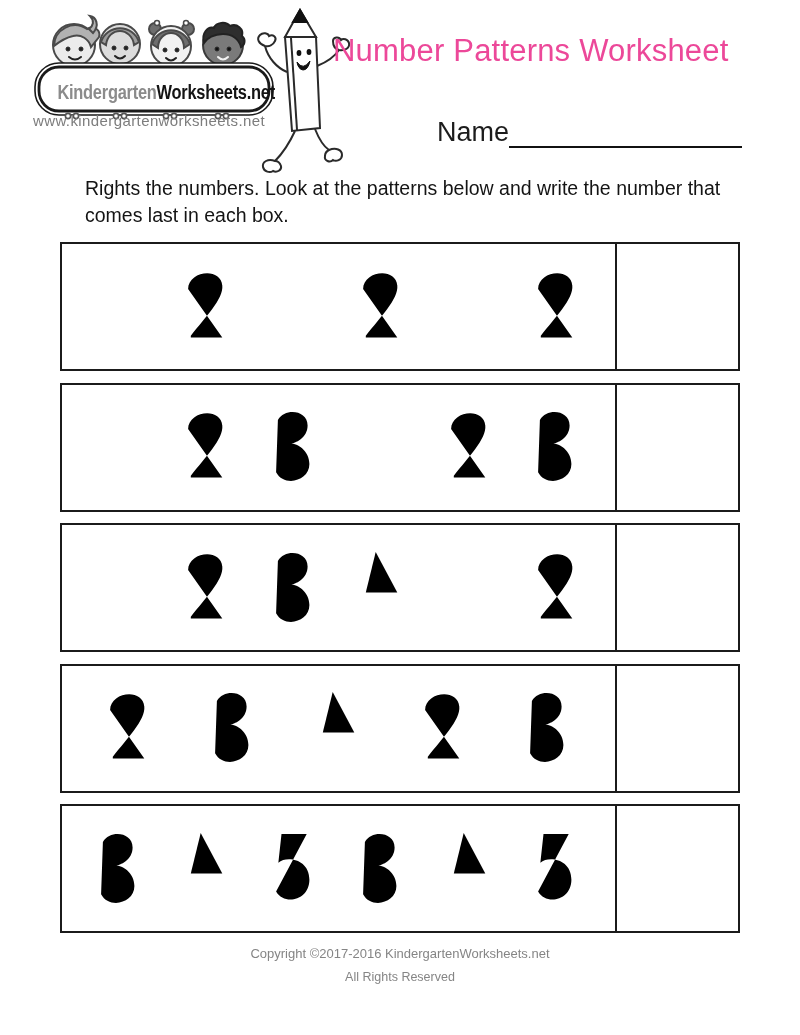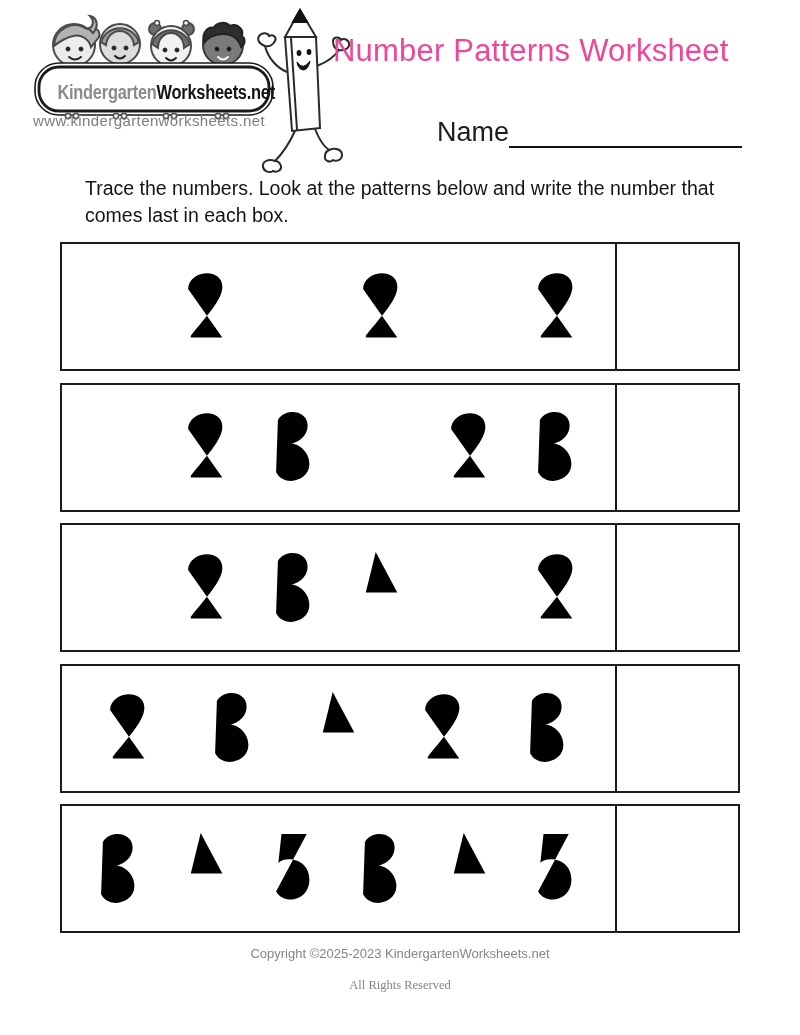--- a/index.html
+++ b/index.html
@@ -49,21 +49,21 @@
   .answer-cell {
     width:121px; border-left:2.5px solid #1b1b1b; background:#fff;
   }
   .digit { width:54px; height:84px; }
   
   .footer {
     position:absolute; left:0; top:946px; width:100%;
     text-align:center; color:#858585;
   }
   .footer .l1 { font-size:13px; }
-  .footer .l2 { font-size:12.5px; margin-top:17px;font-family:Liberation Serif, serif; }
+  .footer .l2 { font-size:12.5px; margin-top:9px; }
   .illus { stroke:#2a2a2a; }
 </style>
 </head>
 <body>
 
 <div class="page">
 
   <svg width="0" height="0" style="position:absolute" aria-hidden="true">
     <defs>
       <g id="dig-1">
@@ -174,21 +174,21 @@
     <path d="M94 144 c7 -3 13 0 13 5 c0 5 -6 7 -9 5 c-3 3 -9 1 -8 -4 c0 -3 2 -5 4 -6 z" fill="#ffffff"></path>
   </svg>
 
   <div class="page-title">Number Patterns Worksheet</div>
 
   <div class="name-row">
     <span class="name-label">Name</span>
     <span class="name-line"></span>
   </div>
 
-  <div class="instructions">Trace the numbers. Look at the patterns below and write the number that comes last in each box.</div>
+  <div class="instructions">Rights the numbers. Look at the patterns below and write the number that comes last in each box.</div>
 
   <div class="rows">
       <div class="row">
         <div class="trace-cell">
           <svg viewBox="0 0 60 92" class="digit">
             <use href="#dig-1" xlink:href="#dig-1"></use>
           </svg>
           <svg viewBox="0 0 60 92" class="digit">
             <use href="#dig-2" xlink:href="#dig-2"></use>
           </svg>
@@ -292,17 +292,17 @@
           </svg>
           <svg viewBox="0 0 60 92" class="digit">
             <use href="#dig-5" xlink:href="#dig-5"></use>
           </svg>
         </div>
         <div class="answer-cell"></div>
       </div>
     </div>
 
   <div class="footer">
-    <div class="l1">Copyright ©2025-2023 KindergartenWorksheets.net</div>
+    <div class="l1">Copyright ©2017-2016 KindergartenWorksheets.net</div>
     <div class="l2">All Rights Reserved</div>
   </div>
 
 </div>
 
 </body></html>

